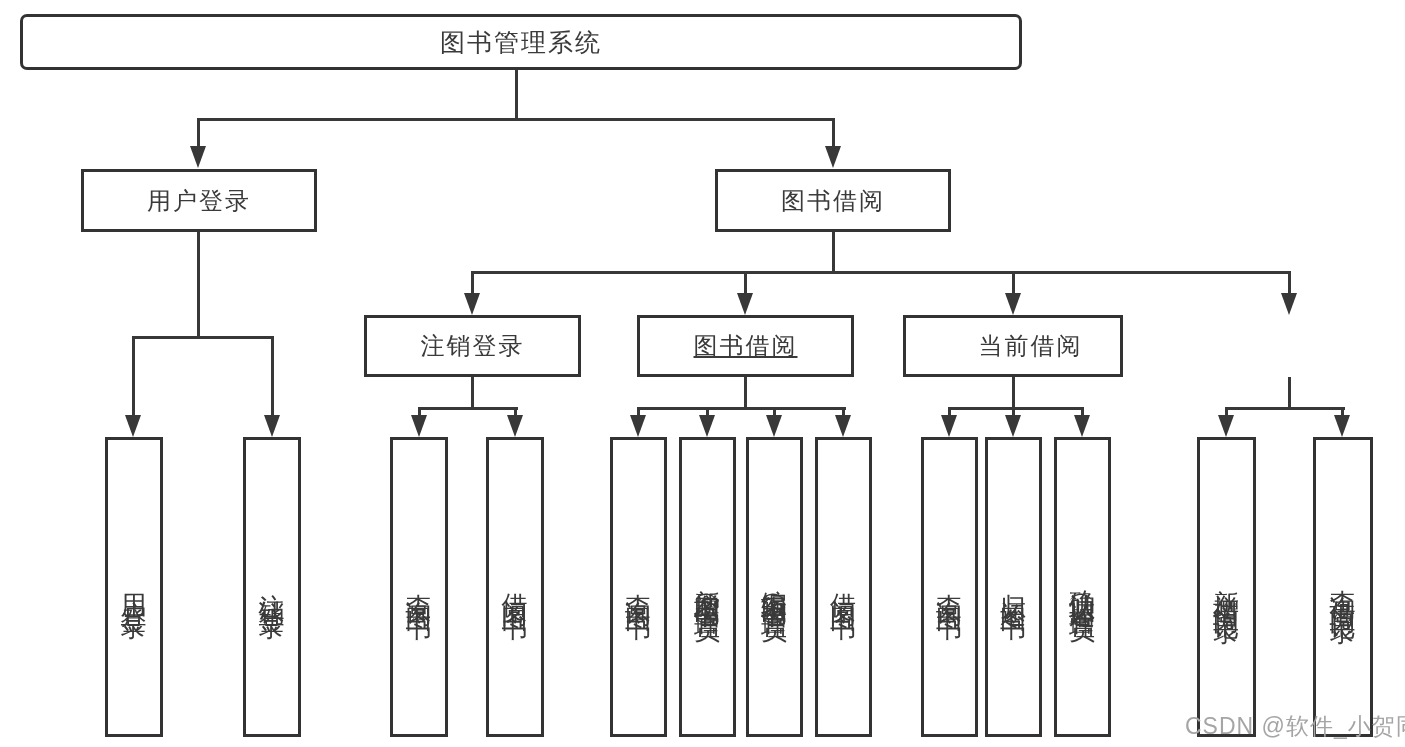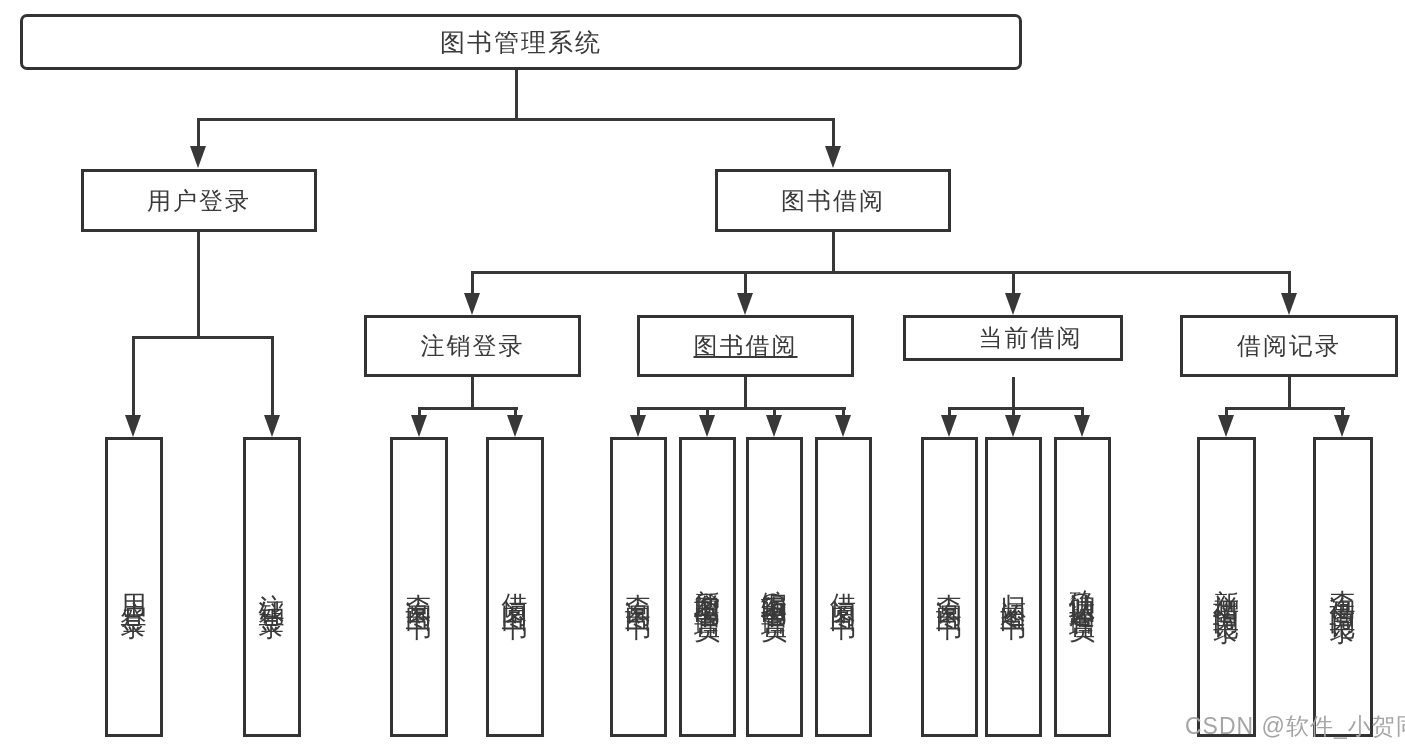--- a/index.html
+++ b/index.html
@@ -50,22 +50,21 @@
   <div class="line" style="left:744px;top:271px;width:3px;height:24px;"></div>
   <div class="line" style="left:1012px;top:271px;width:3px;height:24px;"></div>
   <div class="line" style="left:1288px;top:271px;width:3px;height:24px;"></div>
   <div class="arr" style="left:464px;top:293px;"></div>
   <div class="arr" style="left:737px;top:293px;"></div>
   <div class="arr" style="left:1005px;top:293px;"></div>
   <div class="arr" style="left:1281px;top:293px;"></div>
 
   <div class="hbox" style="left:364px;top:315px;width:217px;height:62px;">注销登录</div>
   <div class="hbox" style="left:637px;top:315px;width:217px;height:62px;text-decoration:underline;">图书借阅</div>
-  <div class="hbox" style="left:903px;top:315px;width:220px;height:46px;padding-left:35px;">当前借阅</div>
-  <div class="hbox" style="left:1180px;top:315px;width:218px;height:62px;">借阅记录</div>
+  <div class="hbox" style="left:903px;top:315px;width:220px;height:62px;padding-left:35px;">当前借阅</div>
 
   <div class="line" style="left:471px;top:377px;width:3px;height:32px;"></div>
   <div class="line" style="left:418px;top:407px;width:100px;height:3px;"></div>
   <div class="line" style="left:418px;top:407px;width:3px;height:10px;"></div>
   <div class="line" style="left:514px;top:407px;width:3px;height:10px;"></div>
   <div class="arr" style="left:411px;top:415px;"></div>
   <div class="arr" style="left:507px;top:415px;"></div>
 
   <div class="line" style="left:744px;top:377px;width:3px;height:32px;"></div>
   <div class="line" style="left:637px;top:407px;width:209px;height:3px;"></div>

